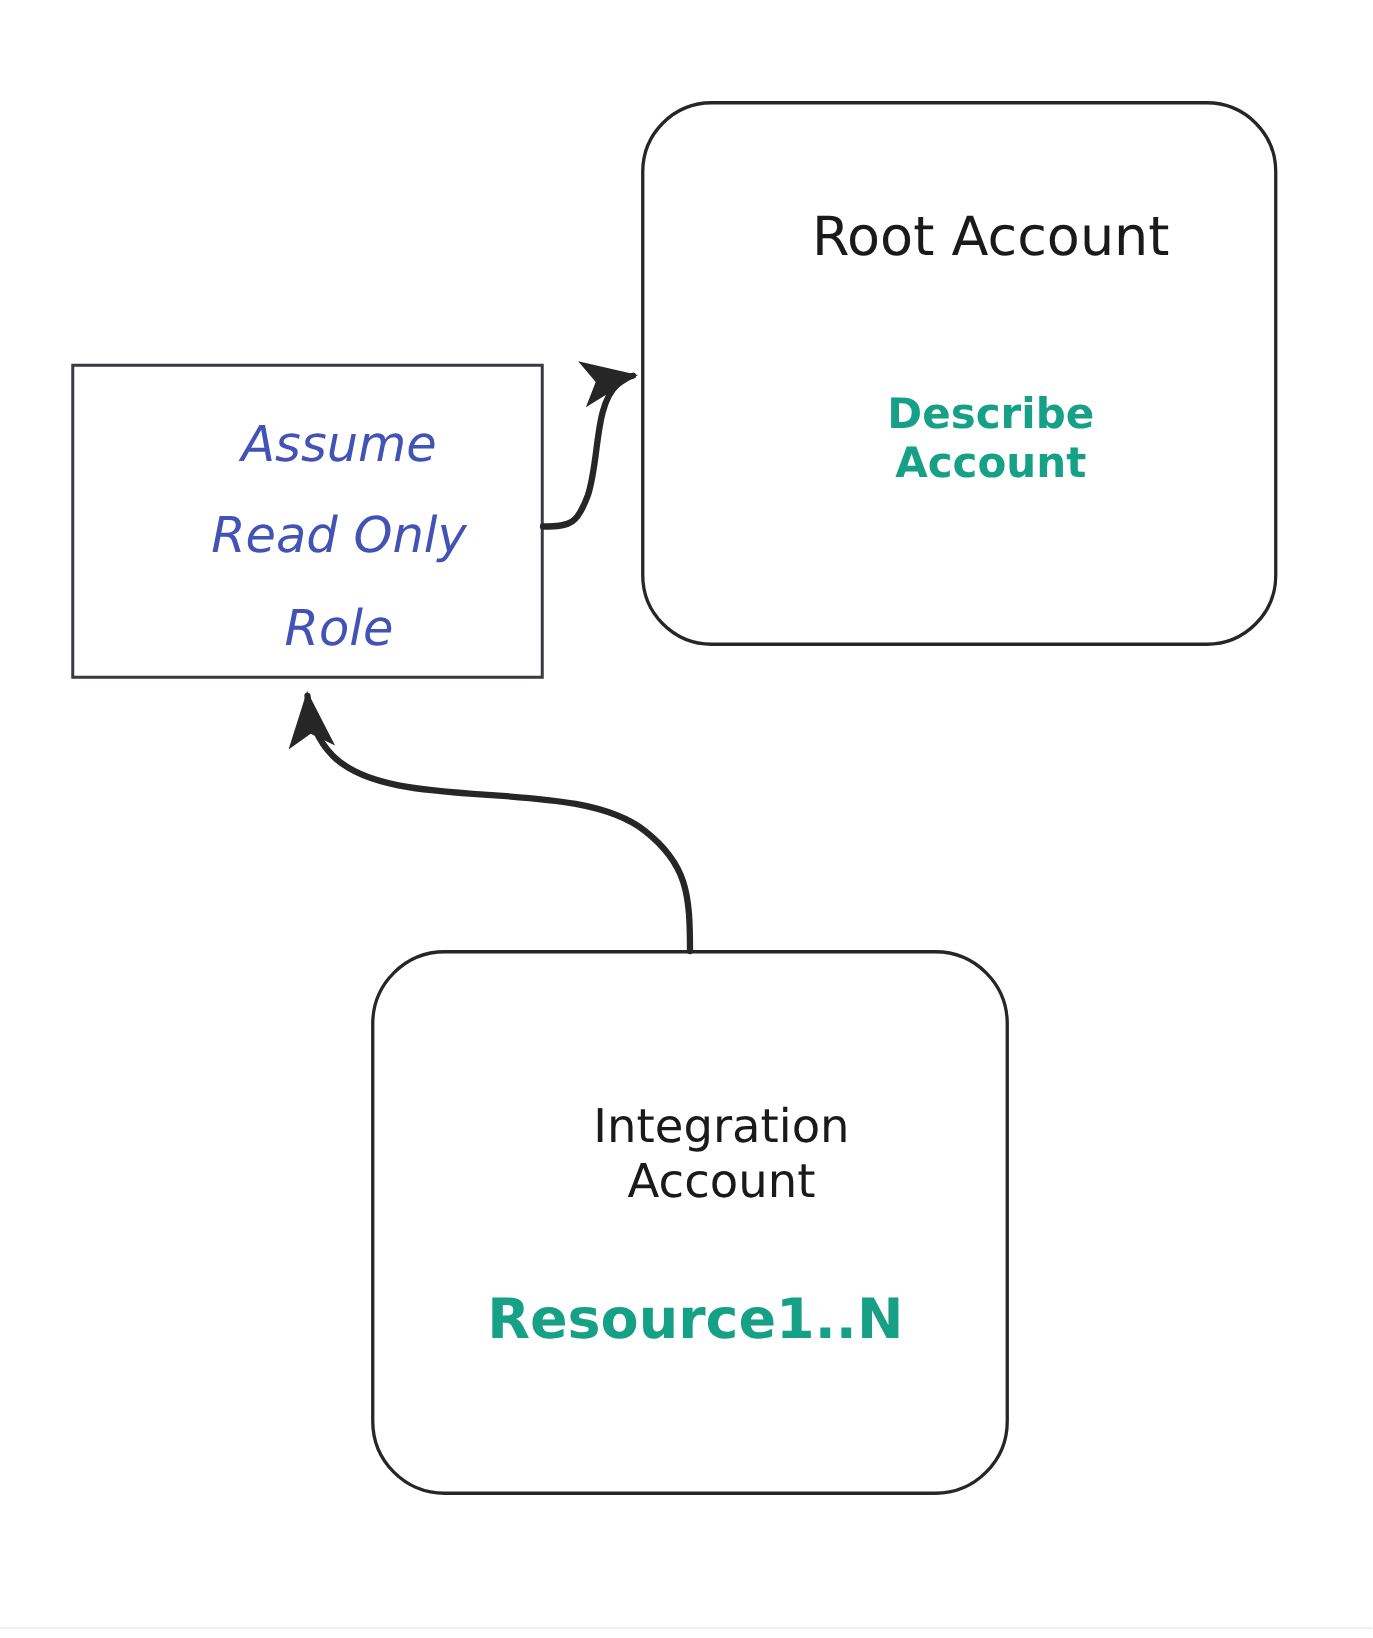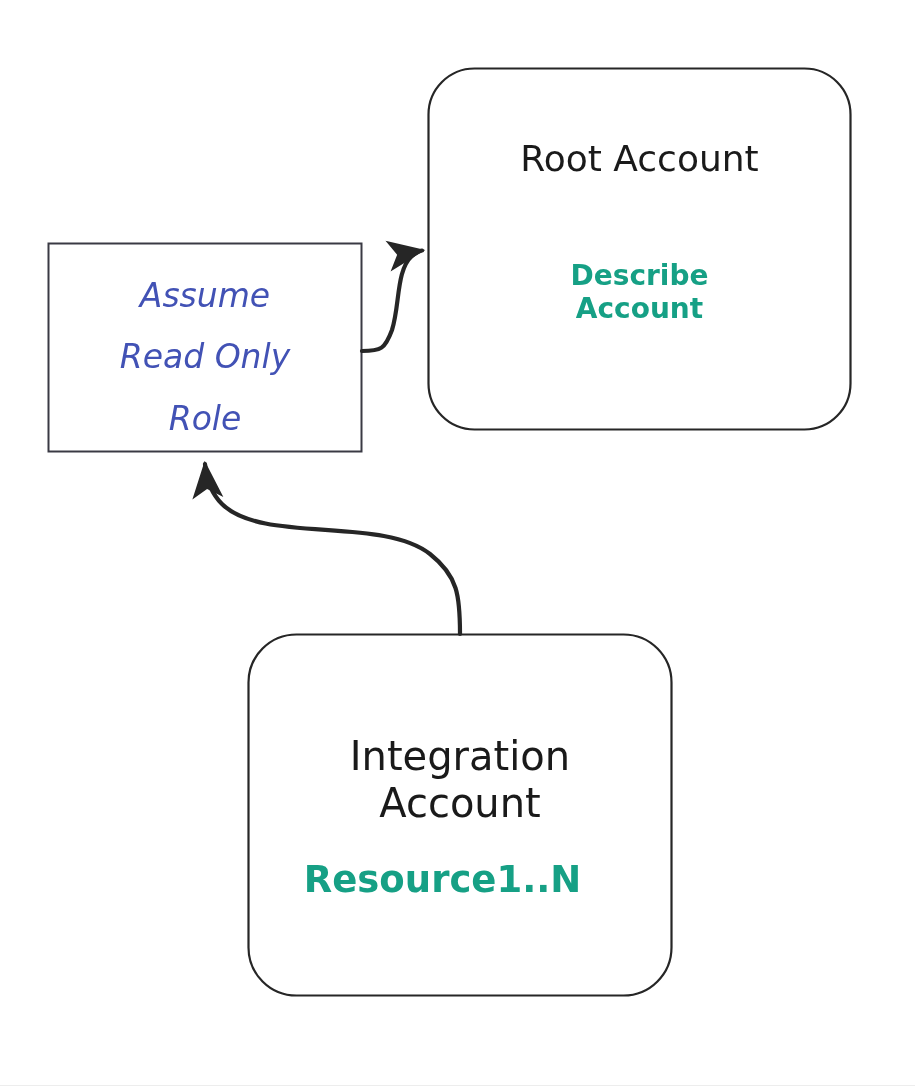--- a/index.html
+++ b/index.html
@@ -22,20 +22,21 @@
     left: 0;
     width: 915px;
     height: 1092px;
   }
   .node-label {
     position: absolute;
     text-align: center;
     line-height: 1.18;
     white-space: pre-line;
     pointer-events: none;
+    padding-left: 21px;
   }
   
   #root-account-title {
     left: 428px;
     top: 138px;
     width: 423px;
     font-size: 36px;
     color: #1a1a1a;
     font-weight: 400;
   }
@@ -57,21 +58,21 @@
     font-style: italic;
     font-weight: 400;
     line-height: 1.86;
     text-align: center;
   }
   
   #integration-account-title {
     left: 248px;
     top: 733px;
     width: 424px;
-    font-size: 40px;
+    font-size: 31px;
     color: #1a1a1a;
     font-weight: 400;
   }
   #integration-account-resource {
     left: 248px;
     top: 858px;
     width: 389px;
     font-size: 37px;
     color: #16a085;
     font-weight: 700;

